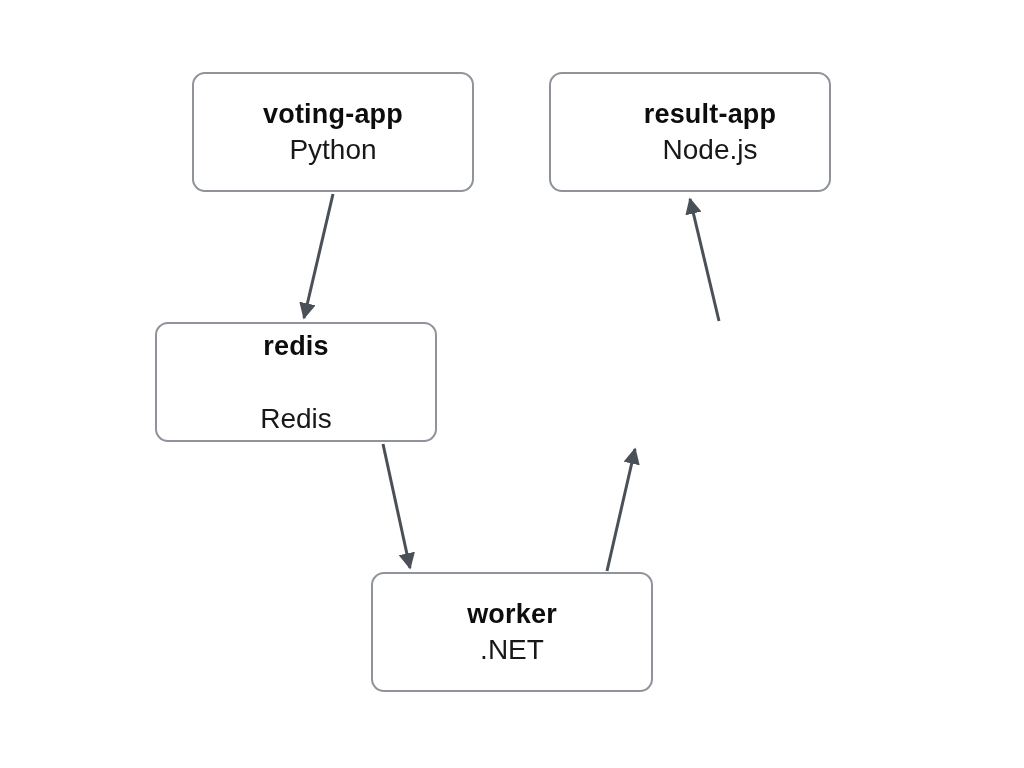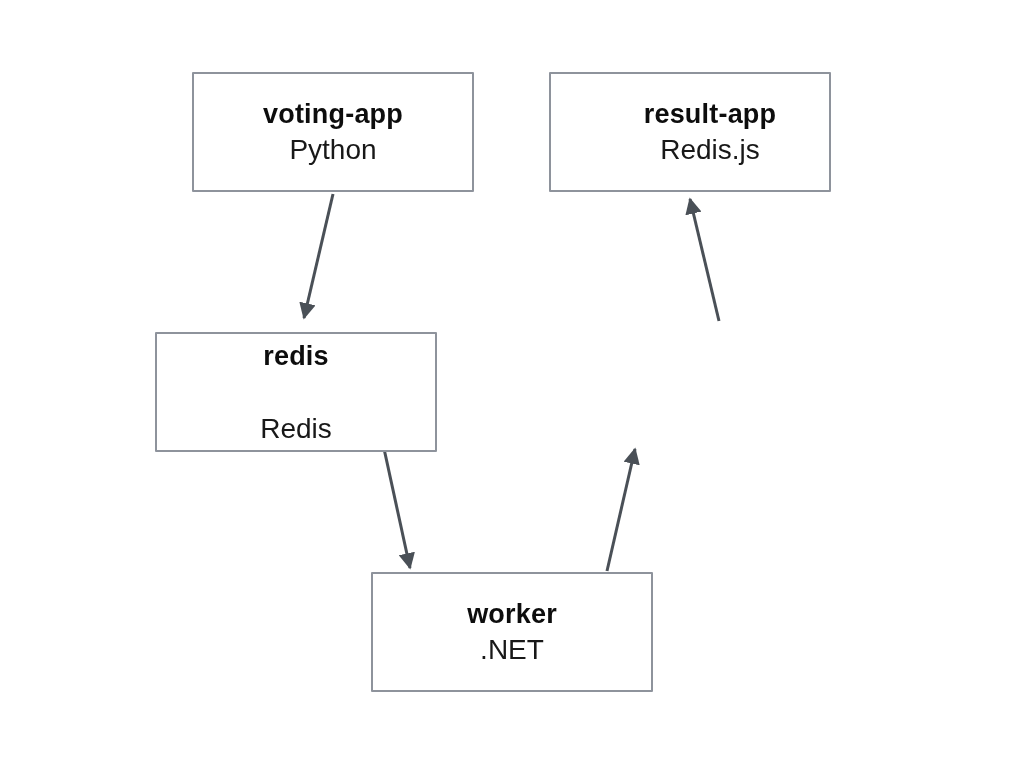--- a/index.html
+++ b/index.html
@@ -23,21 +23,21 @@
     height: 768px;
     pointer-events: none;
   }
   .node {
     position: absolute;
     width: 282px;
     height: 120px;
     box-sizing: border-box;
     background: #ffffff;
     border: 2px solid #8e939c;
-    border-radius: 1px;
+    border-radius: 13px;
     display: flex;
     flex-direction: column;
     align-items: center;
     justify-content: center;
     text-align: center;
   }
   .node-title {
     font-size: 27px;
     font-weight: 700;
     color: #0d0d0d;
@@ -45,21 +45,21 @@
     letter-spacing: 0.2px;
   }
   .node-subtitle {
     font-size: 28px;
     font-weight: 400;
     color: #181818;
     line-height: 36px;
   }
   .node-voting-app { left: 192px; top: 72px; }
   .node-result-app { left: 549px; top: 72px; padding-left: 40px; }
-  .node-redis      { left: 155px; top: 332px; gap: 37px; }
+  .node-redis      { left: 155px; top: 322px; gap: 37px; }
   .node-db         { left: 588px; top: 322px; }
   .node-worker     { left: 371px; top: 572px; }
 </style>
 </head>
 <body>
 
 <div class="canvas">
 
   <svg class="edges-layer" width="1024" height="768" viewBox="0 0 1024 768" xmlns="http://www.w3.org/2000/svg">
     <defs>
@@ -73,21 +73,21 @@
     <line x1="719" y1="321" x2="690" y2="199" stroke="#4a5057" stroke-width="3" marker-end="url(#arrowhead)"></line>
   </svg>
 
   <div class="node node-voting-app">
     <div class="node-title">voting-app</div>
     <div class="node-subtitle">Python</div>
   </div>
 
   <div class="node node-result-app">
     <div class="node-title">result-app</div>
-    <div class="node-subtitle">Redis.js</div>
+    <div class="node-subtitle">Node.js</div>
   </div>
 
   <div class="node node-redis">
     <div class="node-title">redis</div>
     <div class="node-subtitle">Redis</div>
   </div>
 
 
   <div class="node node-worker">
     <div class="node-title">worker</div>

